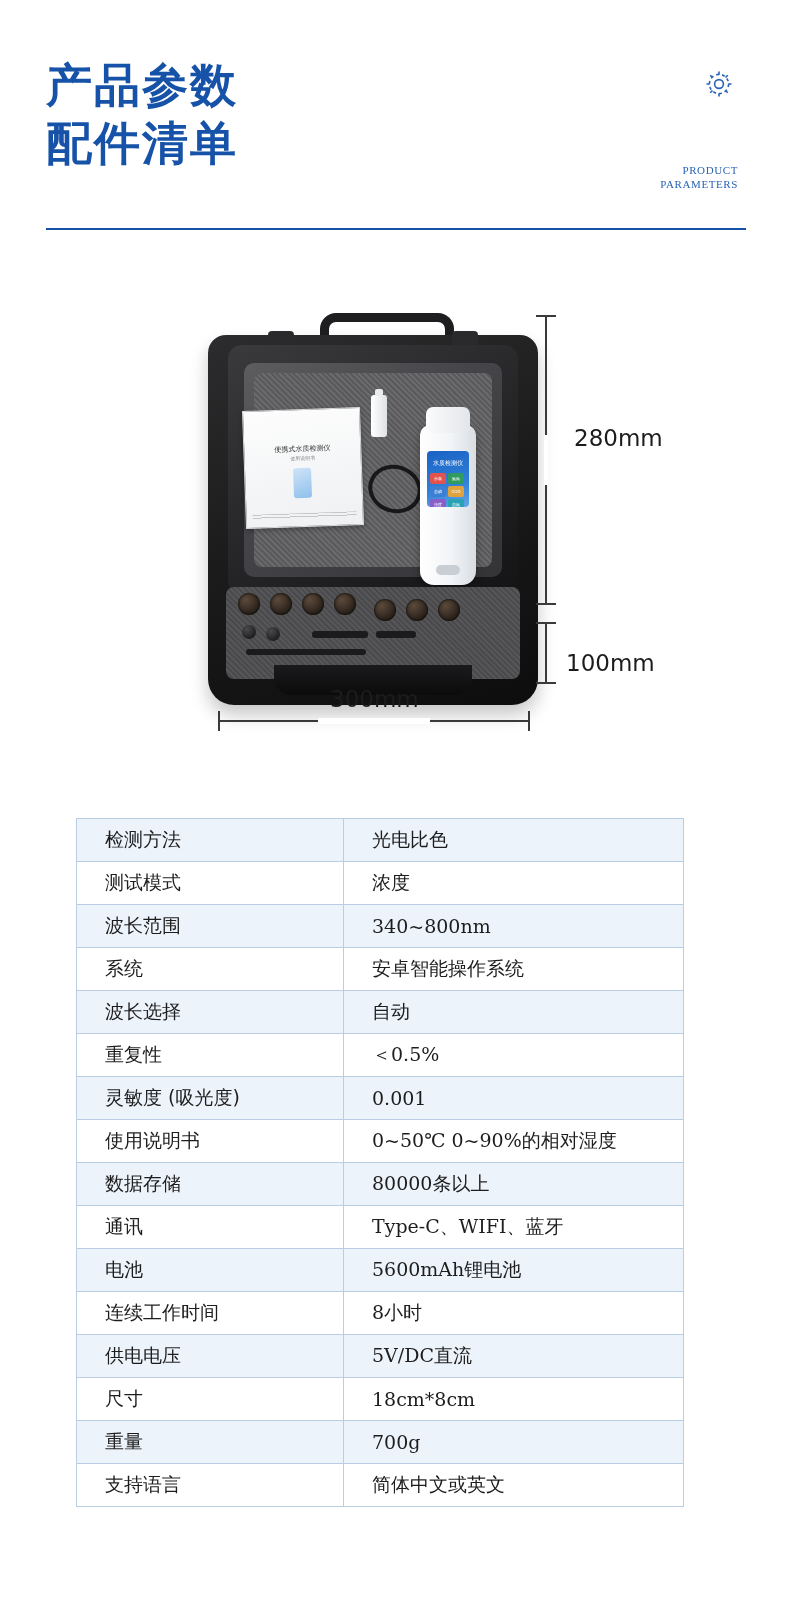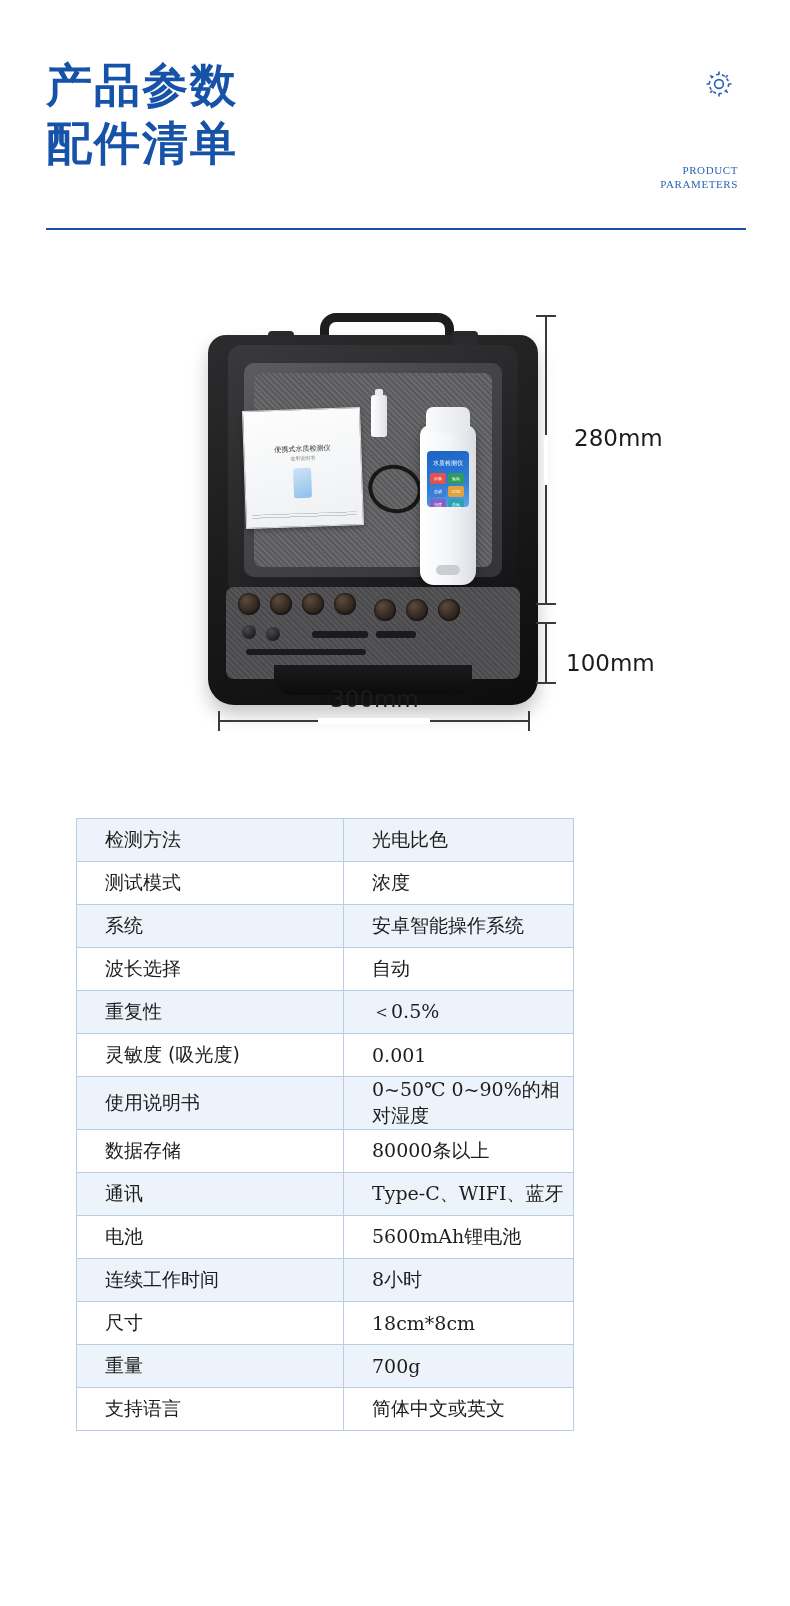--- a/index.html
+++ b/index.html
@@ -419,21 +419,21 @@
     font-size: 23px;
     color: #1c1c1c;
     font-family: "DejaVu Sans", sans-serif;
   }
 
   
   .spec-table {
     position: absolute;
     left: 76px;
     top: 818px;
-    width: 498px;
+    width: 608px;
     border-collapse: collapse;
   }
   .spec-table tr {
     height: 43px;
   }
   .spec-table tr:nth-child(odd) {
     background: #edf3fb;
   }
   .spec-table tr:nth-child(even) {
     background: #ffffff;
@@ -563,20 +563,24 @@
   <tbody id="spec-body">
       <tr>
         <td class="k">检测方法</td>
         <td class="v">光电比色</td>
       </tr>
       <tr>
         <td class="k">测试模式</td>
         <td class="v">浓度</td>
       </tr>
       <tr>
+        <td class="k">波长范围</td>
+        <td class="v">340~800nm</td>
+      </tr>
+      <tr>
         <td class="k">系统</td>
         <td class="v">安卓智能操作系统</td>
       </tr>
       <tr>
         <td class="k">波长选择</td>
         <td class="v">自动</td>
       </tr>
       <tr>
         <td class="k">重复性</td>
         <td class="v">＜0.5%</td>
@@ -599,20 +603,24 @@
       </tr>
       <tr>
         <td class="k">电池</td>
         <td class="v">5600mAh锂电池</td>
       </tr>
       <tr>
         <td class="k">连续工作时间</td>
         <td class="v">8小时</td>
       </tr>
       <tr>
+        <td class="k">供电电压</td>
+        <td class="v">5V/DC直流</td>
+      </tr>
+      <tr>
         <td class="k">尺寸</td>
         <td class="v">18cm*8cm</td>
       </tr>
       <tr>
         <td class="k">重量</td>
         <td class="v">700g</td>
       </tr>
       <tr>
         <td class="k">支持语言</td>
         <td class="v">简体中文或英文</td>

